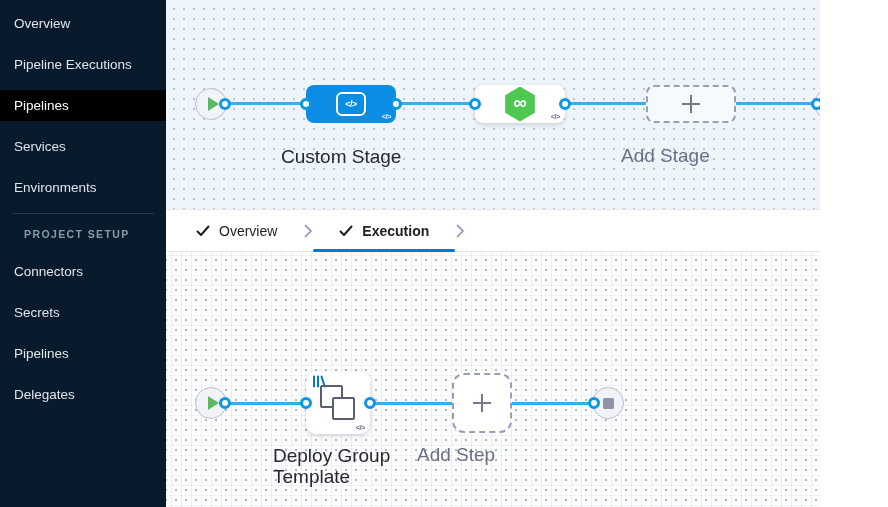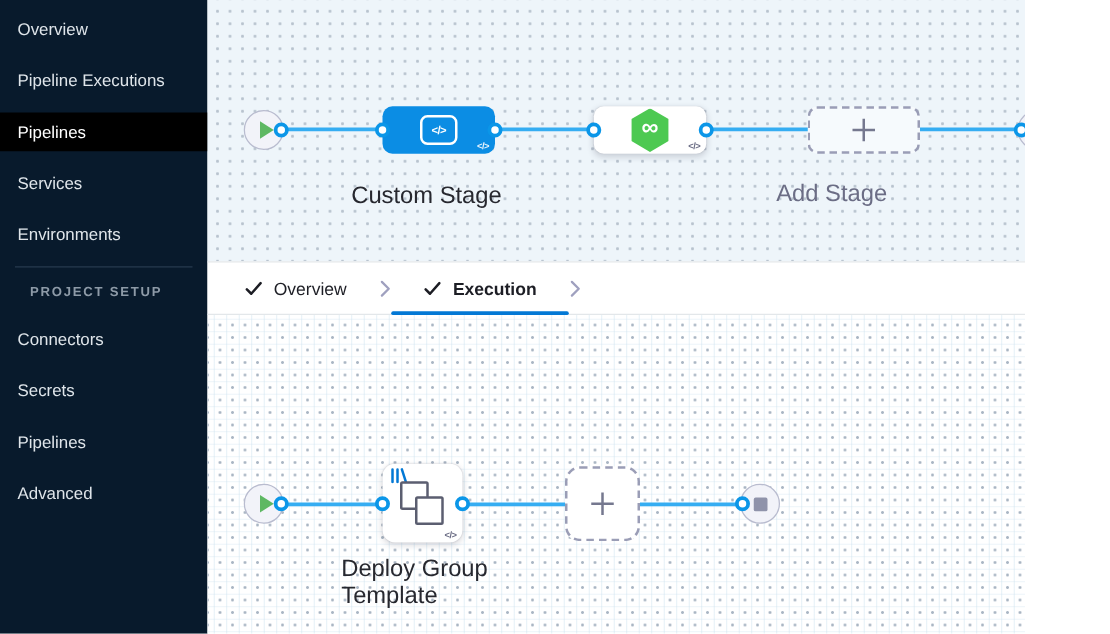--- a/index.html
+++ b/index.html
@@ -99,21 +99,21 @@
       <div class="nav-item active">Pipelines</div>
       <div class="nav-item">Services</div>
       <div class="nav-item">Environments</div>
     </nav>
     <div class="sb-divider"></div>
     <div class="section-label">PROJECT SETUP</div>
     <nav>
       <div class="nav-item">Connectors</div>
       <div class="nav-item">Secrets</div>
       <div class="nav-item">Pipelines</div>
-      <div class="nav-item">Advanced</div>
+      <div class="nav-item">Delegates</div>
     </nav>
   </aside>
 
   <main class="main">
 
     <section class="canvas-top">
       <div class="flow-line" style="left:45px; top:102px; width:619px;"></div>
 
       <div class="node-circle" style="left:29px; top:88px;">
         <span class="play"></span>
@@ -204,16 +204,17 @@
       <div class="node-circle" style="left:426px; top:135px;">
         <span class="stop"></span>
       </div>
 
       <span class="cdot" style="left:53px;  top:145px;"></span>
       <span class="cdot" style="left:134px; top:145px;"></span>
       <span class="cdot" style="left:198px; top:145px;"></span>
       <span class="cdot" style="left:422px; top:145px;"></span>
 
       <div class="flow-label" style="left:107px; top:193px; width:130px;">Deploy Group Template</div>
+      <div class="flow-label grey" style="left:251px; top:192px; width:130px;">Add Step</div>
     </section>
 
   </main>
 </div>
 
 </body></html>

